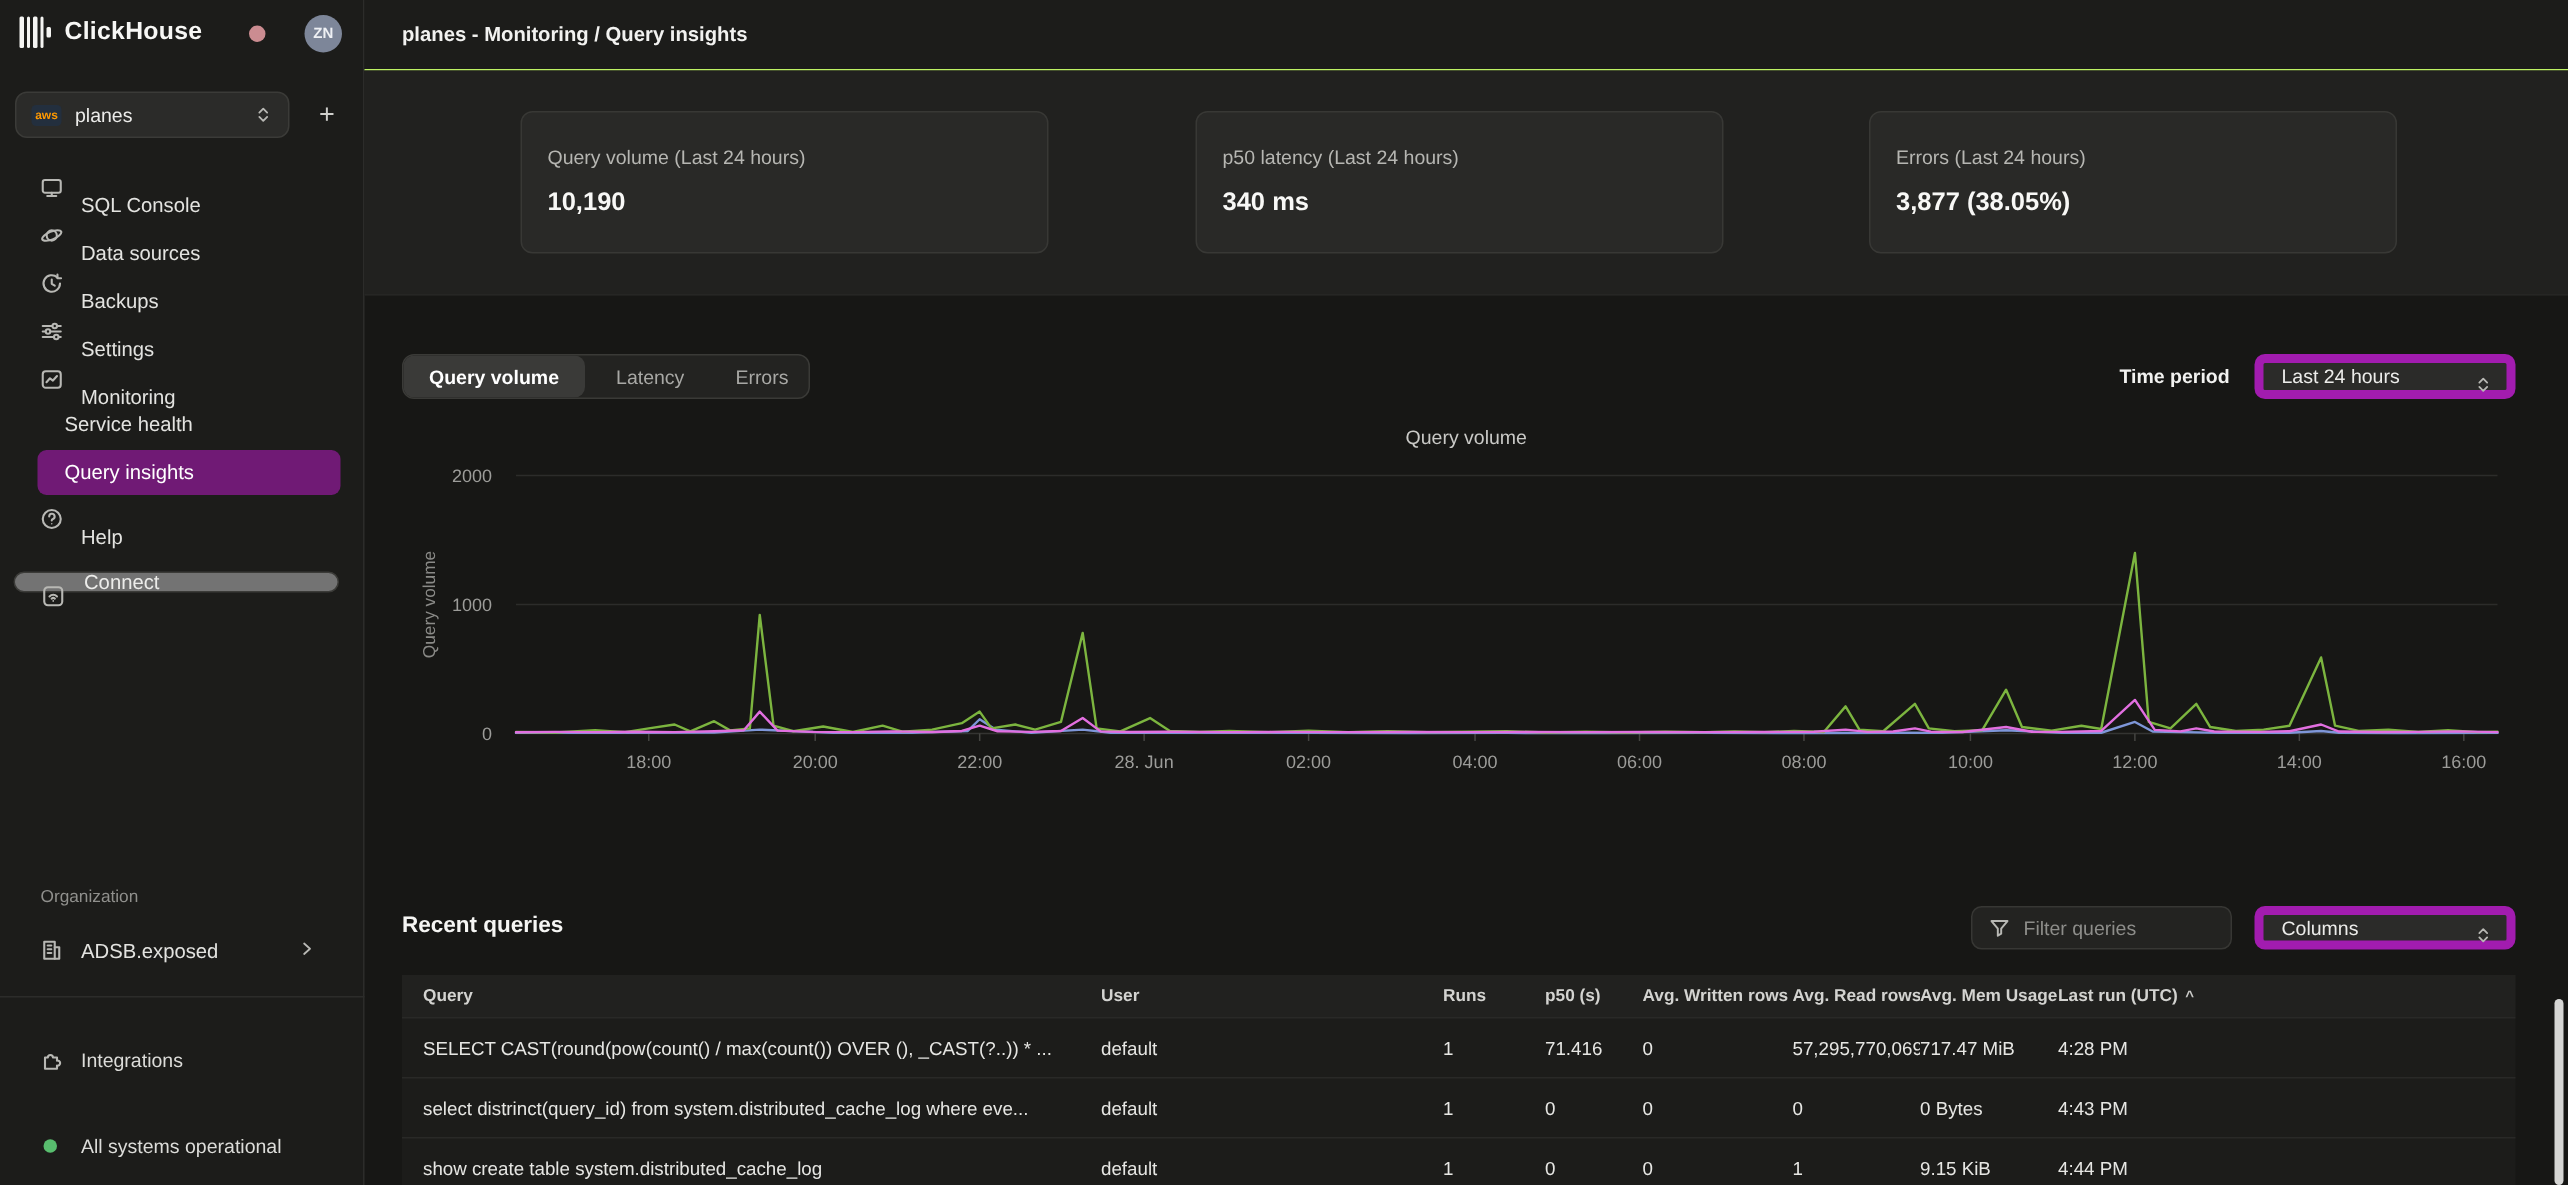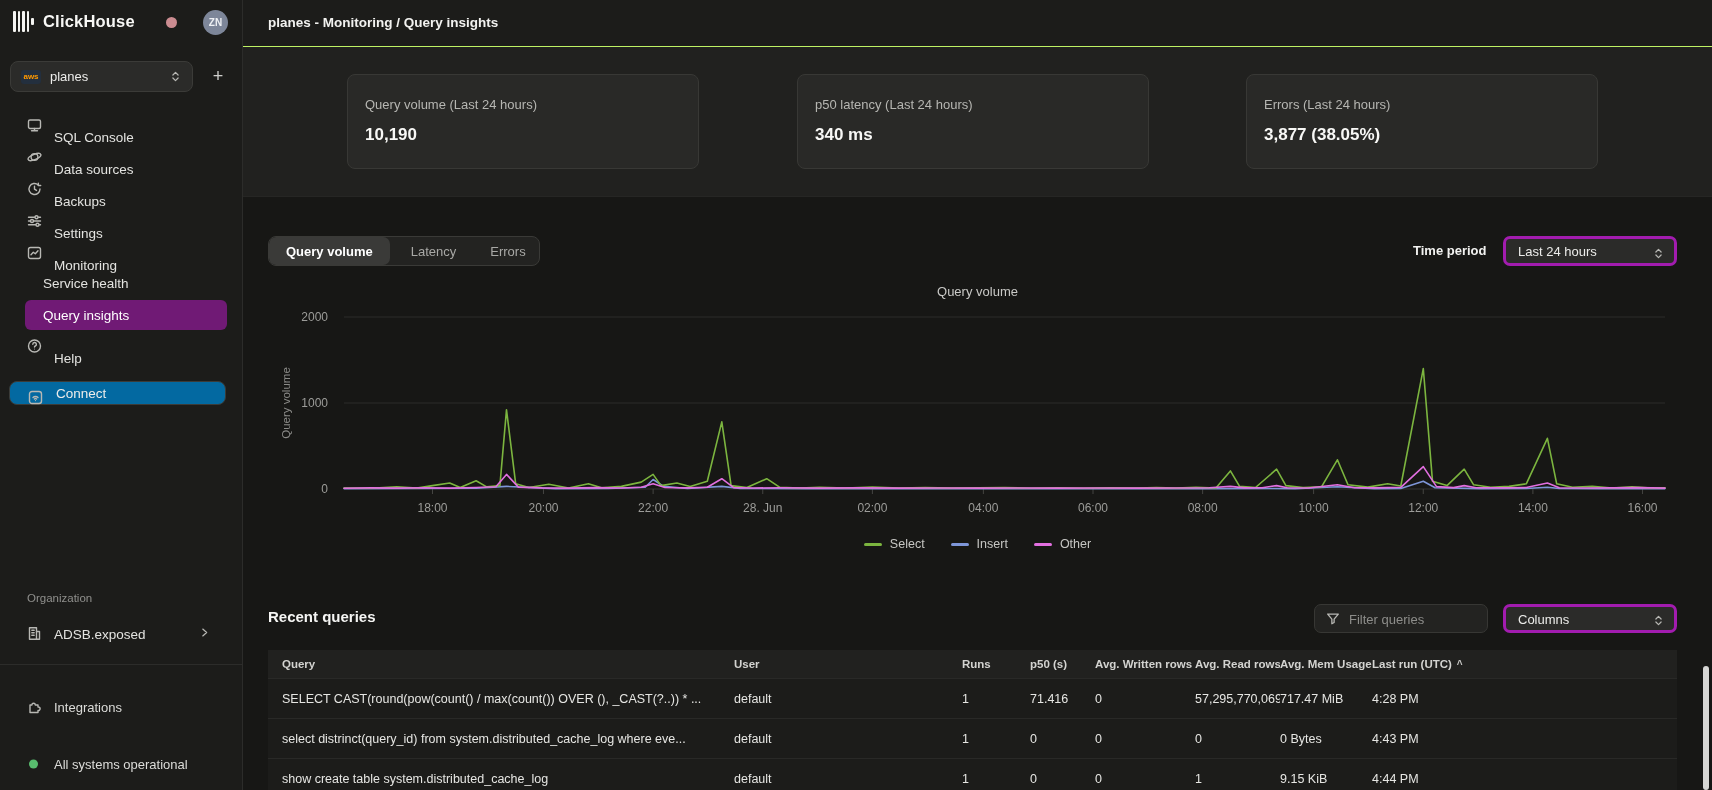--- a/index.html
+++ b/index.html
@@ -27,22 +27,22 @@
     font-size:18px; display:flex; align-items:center; justify-content:center; cursor:pointer; }
 
   .nav-item { position:absolute; left:0; width:243px; height:31px; cursor:pointer; }
   .nav-item .ic { position:absolute; left:27px; top:50%; transform:translateY(-50%); width:15px; height:15px; }
   .nav-item .lbl { position:absolute; left:54px; top:50%; transform:translateY(-50%); font-size:13.5px; color:#e3e3e0;margin-top:12px; }
   .sub-item { position:absolute; left:25px; width:202px; height:30px; border-radius:6px; cursor:pointer; }
   .sub-item .lbl { position:absolute; left:18px; top:50%; transform:translateY(-50%); font-size:13.5px; color:#e3e3e0; }
   .sub-item.active { background:#701a75; }
   .sub-item.active .lbl { color:#ffffff; }
 
-  .connect-btn { position:absolute; left:9px; top:381px; width:217px; height:24px; border:1px solid #3b3b38;
-    border-radius:8px; background:#0369a1; cursor:pointer; }
+  .connect-btn { position:absolute; left:9px; top:381px; width:217px; height:14px; border:1px solid #3b3b38;
+    border-radius:8px; background:#737373; cursor:pointer; }
   .connect-btn .ic { position:absolute; left:18px; top:8px; width:15px; height:15px; }
   .connect-btn .lbl { position:absolute; left:46px; top:50%; transform:translateY(-50%); font-size:13.5px; color:#ececea; }
 
   .org-heading { position:absolute; left:27px; top:592px; font-size:11.5px; color:#8f8f8c; }
   .org-row { position:absolute; left:0; top:618px; width:243px; height:31px; cursor:pointer; }
   .org-row .ic { position:absolute; left:27px; top:8px; width:15px; height:15px; }
   .org-row .lbl { position:absolute; left:54px; top:50%; transform:translateY(-50%); font-size:13.5px; color:#e3e3e0; }
   .org-row .chev { position:absolute; left:198px; top:8px; width:13px; height:13px; }
   .side-divider { position:absolute; left:0; top:664px; width:243px; height:1px; background:#2c2c2a; }
 
@@ -61,21 +61,21 @@
   .stat-label { position:absolute; left:17px; top:22px; font-size:13px; color:#b6b6b2; }
   .stat-value { position:absolute; left:17px; top:50px; font-size:17px; font-weight:700; color:#f8f8f6;text-align:center; }
 
   .tab-group { position:absolute; left:25px; top:236px; height:30px; display:flex; border:1px solid #3a3a37;
     border-radius:8px; background:#232321; overflow:hidden; }
   .tab { font-size:13px; color:#a8a8a5; display:flex; align-items:center; cursor:pointer; }
   .tab.t0 { padding:0 17px; } .tab.t1 { padding:0 21px; } .tab.t2 { padding:0 13px; }
   .tab.active { background:#3a3a38; color:#ffffff; font-weight:600; border-radius:7px; }
 
   .tp-label { position:absolute; left:1170px; top:236px; height:30px; line-height:30px; font-size:13px; font-weight:700; color:#f2f2f0; }
-  .select-box { position:absolute; height:30px; width:174px; background:#2b2b29; border:3px solid #a21caf;
+  .select-box { position:absolute; height:30px; width:174px; background:#2b2b29; border:6px solid #a21caf;
     border-radius:7px; cursor:pointer; }
   .select-box .val { position:absolute; left:12px; top:50%; transform:translateY(-50%); font-size:13px; color:#ececea; }
   .select-box .ud { position:absolute; right:9px; top:8px; width:13px; height:13px; }
   #time-select { left:1260px; top:236px; }
   #columns-select { left:1260px; top:604px; height:29px; }
 
   
   #chart-wrap { position:absolute; left:0; top:276px; width:1469px; height:290px; }
   #chart-title { position:absolute; left:0; top:8px; width:1469px; text-align:center; font-size:13px; color:#c9c9c6; }
   #chart-svg { position:absolute; left:0; top:24px; }
@@ -283,34 +283,20 @@
         <text x="1180.2569999999998" y="212" text-anchor="middle" fill="#9c9c99" font-size="12">12:00</text>
         <line x1="1289.9" y1="189" x2="1289.9" y2="194" stroke="#454542" stroke-width="1"></line>
         <text x="1289.9" y="212" text-anchor="middle" fill="#9c9c99" font-size="12">14:00</text>
         <line x1="1399.543" y1="189" x2="1399.543" y2="194" stroke="#454542" stroke-width="1"></line>
         <text x="1399.543" y="212" text-anchor="middle" fill="#9c9c99" font-size="12">16:00</text>
         <text x="47" y="103" fill="#8a8a87" font-size="11.5" transform="rotate(-90 47 103)" text-anchor="middle">Query volume</text>
         <polyline points="101.0,188.6 167.1,188.5 233.1,188.3 263.5,186.4 312.4,188.6 365.2,188.5 402.2,187.3 410.1,179.5 420.7,186.4 444.5,188.5 478.8,186.4 497.3,188.5 563.3,188.6 629.4,188.6 695.5,188.7 761.5,188.6 827.6,188.7 893.6,188.6 959.6,188.7 1025.7,188.5 1052.1,188.6 1094.4,186.8 1131.4,188.6 1157.8,188.5 1180.3,181.3 1192.1,187.7 1237.1,188.6 1283.3,188.5 1304.4,187.3 1316.3,188.5 1356.0,188.7 1422.0,188.6" fill="none" stroke="#7E96D8" stroke-width="1.6" stroke-linejoin="round" stroke-linecap="round"></polyline>
         <polyline points="101.0,188.0 127.4,188.3 153.8,186.8 173.7,188.1 189.5,185.6 206.7,183.0 217.2,187.6 233.1,180.8 243.7,186.9 256.9,185.6 263.5,109.9 272.7,183.8 285.9,187.5 305.8,184.3 325.6,188.0 345.4,183.8 358.6,187.8 378.4,186.4 398.2,182.1 410.1,174.4 418.0,185.6 433.9,183.0 447.1,186.4 464.3,181.3 478.8,121.9 488.1,185.6 503.9,187.6 523.7,178.7 536.9,187.3 556.7,188.0 576.6,187.3 603.0,188.1 629.4,187.1 655.8,188.1 682.2,187.5 708.7,188.1 735.1,187.8 761.5,187.5 787.9,188.3 814.3,187.8 840.8,188.3 867.2,187.8 893.6,188.1 913.4,187.6 933.2,188.1 953.0,187.3 972.9,188.0 987.4,170.9 996.6,186.4 1012.5,187.5 1033.6,169.2 1042.9,185.6 1060.0,187.5 1078.5,186.8 1094.4,159.8 1105.0,184.7 1124.8,187.1 1144.6,183.8 1157.8,186.0 1180.3,68.6 1189.5,181.3 1204.0,185.6 1221.2,169.2 1230.5,184.7 1247.6,187.3 1266.1,186.4 1283.3,183.8 1304.4,138.3 1313.7,183.8 1329.5,187.3 1349.3,186.4 1369.2,188.0 1389.0,186.8 1408.8,188.1 1422.0,187.8" fill="none" stroke="#7CB53F" stroke-width="1.6" stroke-linejoin="round" stroke-linecap="round"></polyline>
         <polyline points="101.0,188.2 127.4,187.9 153.8,188.1 180.3,187.8 206.7,188.1 233.1,187.5 252.9,186.8 263.5,174.4 275.4,187.1 299.1,187.9 325.6,188.1 352.0,187.6 378.4,188.0 398.2,187.3 410.1,183.8 422.0,187.5 444.5,187.9 464.3,187.3 478.8,178.7 490.7,187.6 510.5,188.0 536.9,187.8 576.6,188.1 616.2,187.9 655.8,188.1 695.5,188.0 735.1,188.1 774.7,188.0 814.3,188.1 854.0,188.0 893.6,188.1 933.2,188.0 966.3,187.8 987.4,186.4 1001.9,187.9 1019.1,187.7 1033.6,185.6 1044.2,187.8 1065.3,188.0 1094.4,184.7 1111.6,187.8 1131.4,187.9 1157.8,187.3 1180.3,166.6 1193.5,186.6 1210.6,187.6 1221.2,185.6 1233.1,187.7 1263.5,187.9 1283.3,187.5 1304.4,183.0 1316.3,187.7 1342.7,188.0 1369.2,187.9 1395.6,187.6 1422.0,188.1" fill="none" stroke="#E26FE0" stroke-width="1.6" stroke-linejoin="round" stroke-linecap="round"></polyline>
       </svg>
-    <div id="chart-legend">
-        <div class="lg-item">
-          <span class="lg-dash" style="background: rgb(124, 181, 63);"></span>
-          <span class="lg-text">Select</span>
-        </div>
-        <div class="lg-item">
-          <span class="lg-dash" style="background: rgb(126, 150, 216);"></span>
-          <span class="lg-text">Insert</span>
-        </div>
-        <div class="lg-item">
-          <span class="lg-dash" style="background: rgb(226, 111, 224);"></span>
-          <span class="lg-text">Other</span>
-        </div>
-      </div>
   </div>
 
   <div id="recent-title">Recent queries</div>
   <div id="filter-box">
     <svg class="icon ic" viewBox="0 0 15 15">
         <path d="M1.8 2.2h11.4L8.7 7.6v3.6l-2.4 1.4V7.6z"></path>
       </svg>
     <span class="ph">Filter queries</span>
   </div>
   <div class="select-box" id="columns-select">

